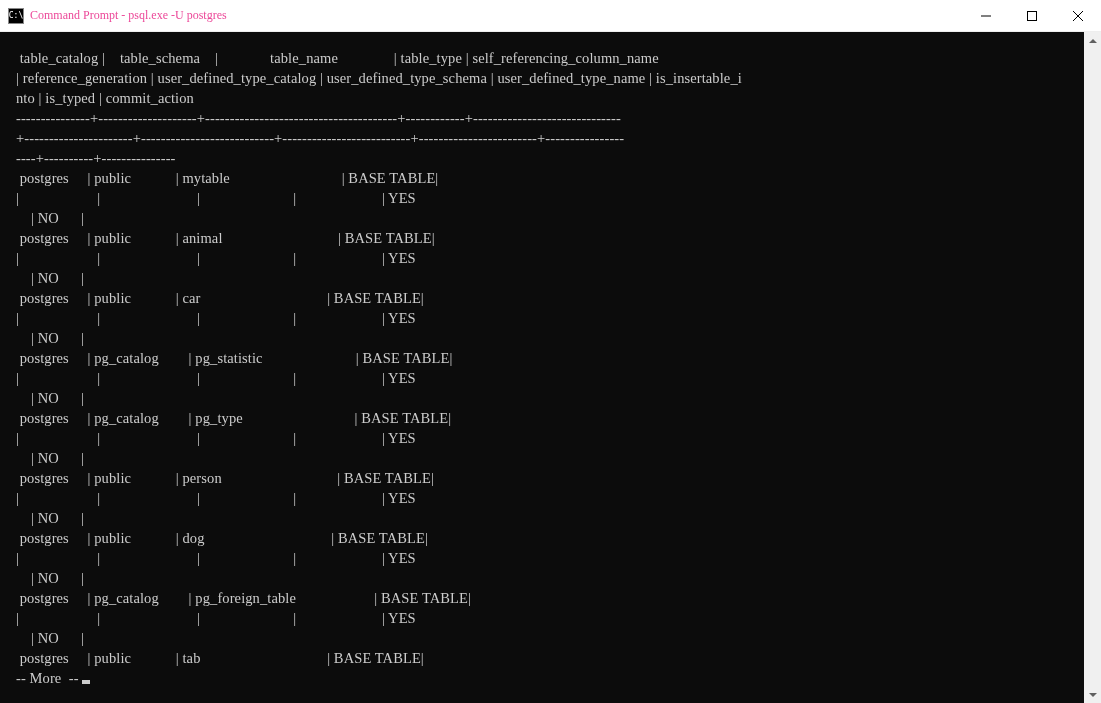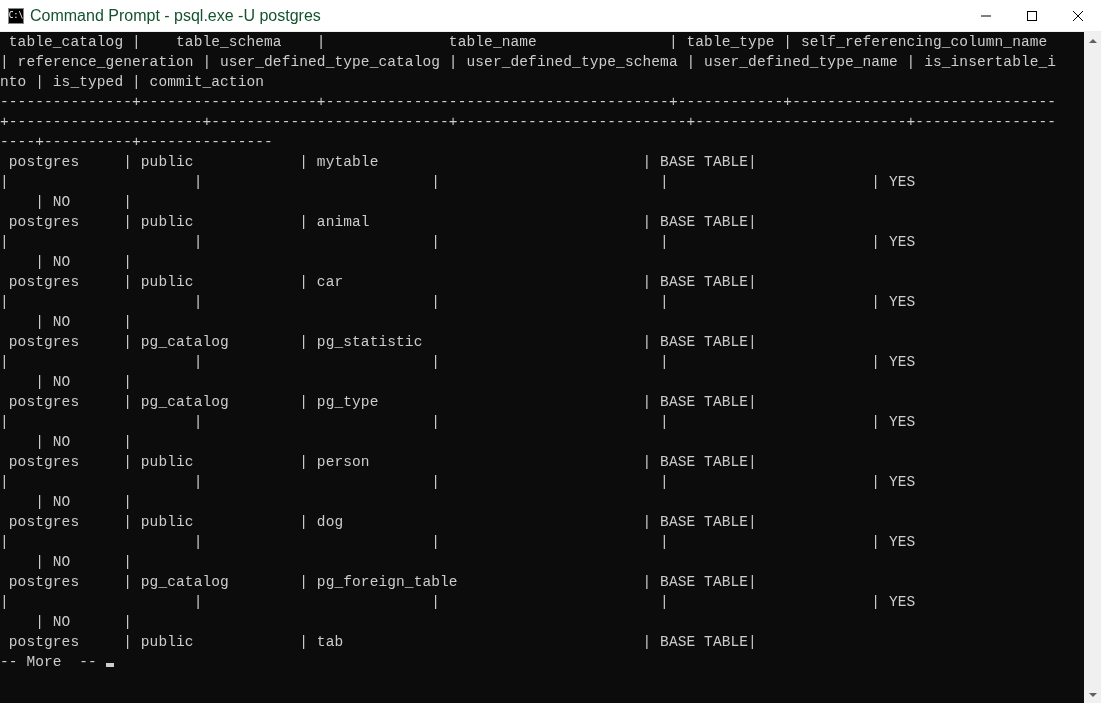--- a/index.html
+++ b/index.html
@@ -35,22 +35,23 @@
       background: #000;
       border: 1px solid #888;
     }
     .app-icon-inner {
       font-size: 8px;
       color: #fff;
       font-family: monospace;
       line-height: 1;
     }
     .title-text {
-      font-size: 16px;
-      color: #14532d;
+      font-size: 12px;
+      color: #ec4899;
+      font-family: Liberation Serif, serif;
     }
     .titlebar-right {
       display: flex;
       height: 100%;
     }
     .win-btn {
       width: 46px;
       height: 100%;
       display: flex;
       align-items: center;
@@ -63,26 +64,26 @@
     .terminal-wrap {
       flex: 1;
       display: flex;
       background: #0c0c0c;
       overflow: hidden;
     }
     .terminal {
       flex: 1;
       background: #0c0c0c;
       color: #cccccc;
-      font-family: Liberation Mono, monospace;
+      font-family: Liberation Serif, serif;
       font-size: 14.5px;
       line-height: 20px;
       white-space: pre;
       overflow: hidden;
-      padding: 0;
+      padding: 16px;
       letter-spacing: 0.1px;
     }
     .scrollbar {
       width: 17px;
       background: #f0f0f0;
       display: flex;
       flex-direction: column;
       justify-content: space-between;
     }
     .scroll-arrow {

